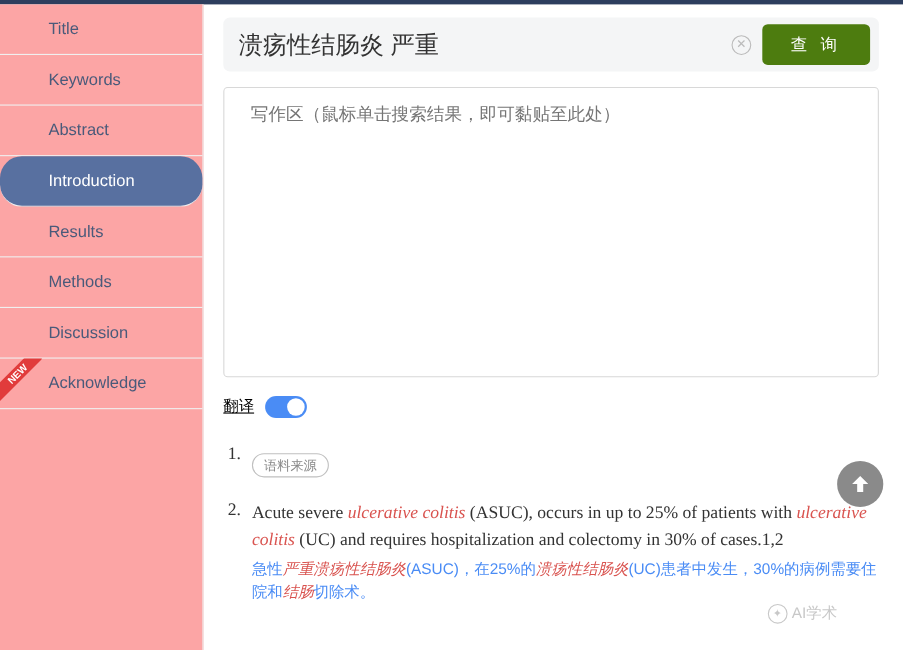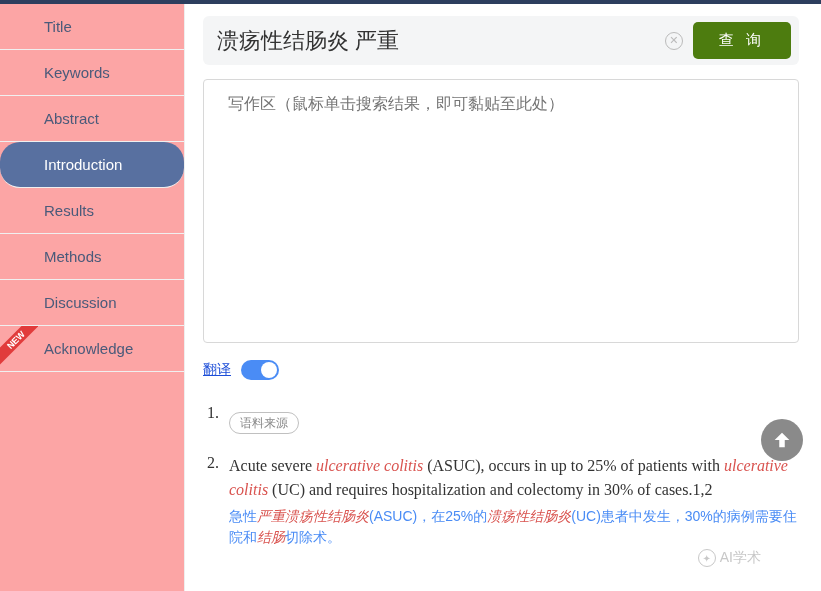--- a/index.html
+++ b/index.html
@@ -11,21 +11,21 @@
 .sidebar-item.active { background: #5870a0; color: #fff; border-radius: 20px; }
 .new-ribbon { position: absolute; left: -2px; top: 322px; width: 40px; height: 40px; overflow: hidden; pointer-events: none; }
 .new-ribbon::before { content: "NEW"; position: absolute; top: 8px; left: -12px; width: 60px; background: #e13b3b; color: #fff; font-size: 9px; font-weight: bold; text-align: center; transform: rotate(-45deg); padding: 1px 0; }
 .main { flex: 1; padding: 12px 22px 0 18px; overflow-y: auto; }
 .search-row { display: flex; align-items: center; gap: 10px; background: #f4f5f6; border-radius: 6px; padding: 6px 8px 6px 14px; margin-bottom: 14px; }
 .search-input { flex: 1; border: none; background: transparent; font-size: 22px; color: #333; outline: none; font-family: inherit; }
 .clear-icon { width: 18px; height: 18px; border: 1px solid #bbb; border-radius: 50%; display: flex; align-items: center; justify-content: center; color: #bbb; font-size: 11px; cursor: pointer; }
 .query-btn { background: #4d7c0f; color: #fff; border: none; border-radius: 5px; padding: 9px 26px; font-size: 15px; cursor: pointer; font-family: inherit; letter-spacing: 4px; }
 .write-area { width: 100%; height: 264px; border: 1px solid #d8d8d8; border-radius: 4px; padding: 14px 24px; font-size: 16px; color: #bbb; resize: none; font-family: inherit; outline: none; margin-bottom: 14px; }
 .translate-row { display: flex; align-items: center; gap: 10px; margin-bottom: 24px; }
-.translate-label { color: #1d4ed8; font-size: 14px; text-decoration: underline; }
+.translate-label { color: #000000; font-size: 14px; text-decoration: underline; }
 .toggle { width: 38px; height: 20px; background: #4a8cf5; border-radius: 10px; position: relative; cursor: pointer; }
 .toggle::after { content: ""; position: absolute; right: 2px; top: 2px; width: 16px; height: 16px; background: #fff; border-radius: 50%; }
 .results { font-family: Georgia, serif; font-size: 16px; color: #333; }
 .result-item { display: flex; margin-bottom: 20px; }
 .result-num { width: 26px; flex-shrink: 0; text-align: right; padding-right: 10px; }
 .result-body { flex: 1; line-height: 1.5; }
 .hl { color: #d9534f; font-style: italic; }
 .translation { color: #4a8cf5; font-family: "Microsoft YaHei", sans-serif; font-size: 14px; margin-top: 4px; }
 .translation .thl { color: #d9534f; font-style: italic; }
 .source-btn { display: inline-block; border: 1px solid #c0c0c0; color: #888; font-size: 12px; padding: 1px 10px; border-radius: 12px; margin-top: 8px; font-family: "Microsoft YaHei", sans-serif; cursor: pointer; }

